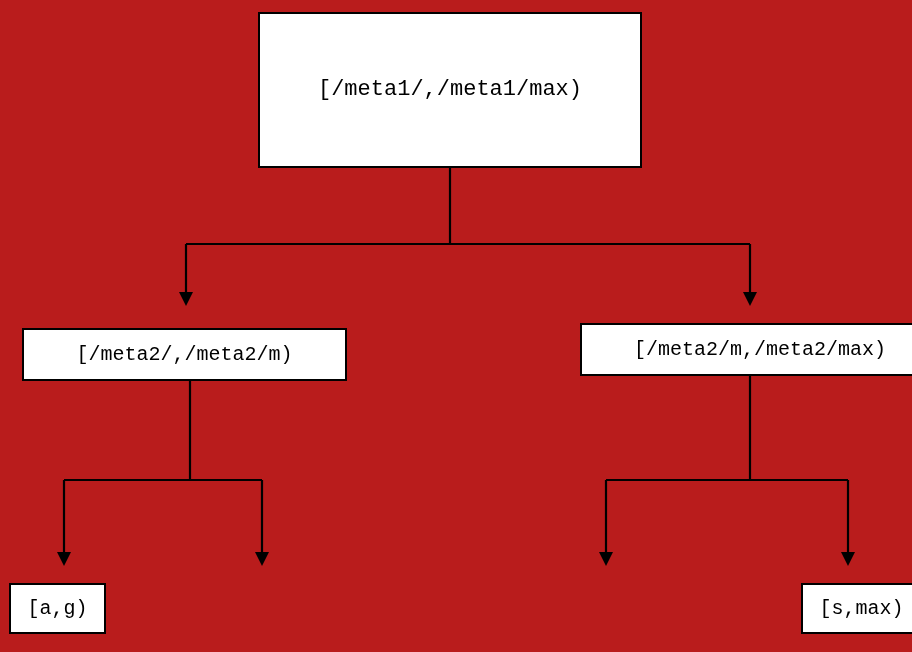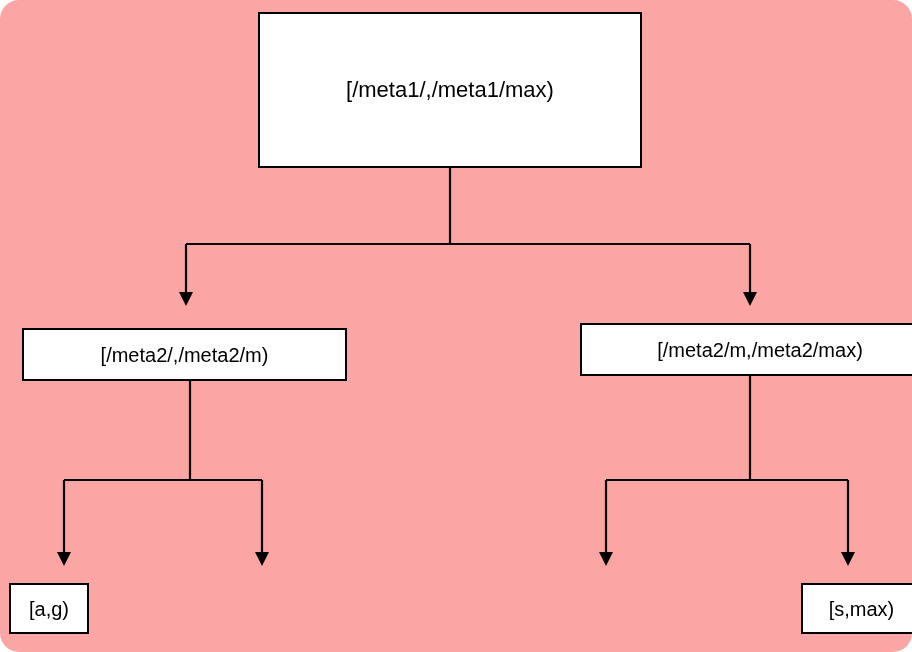--- a/index.html
+++ b/index.html
@@ -5,24 +5,23 @@
 <style>
   html, body {
     margin: 0;
     padding: 0;
     background: #ffffff;
   }
   #canvas {
     position: relative;
     width: 912px;
     height: 652px;
-    background: #fca5a5;
+    background: #b91c1c;
     overflow: hidden;
-    font-family: Liberation Sans, sans-serif;
-    border-radius: 19px;
+    font-family: Liberation Mono, monospace;
   }
   .node {
     position: absolute;
     box-sizing: border-box;
     background: #ffffff;
     border: 2px solid #000000;
     display: flex;
     align-items: center;
     justify-content: center;
     color: #000000;
@@ -47,21 +46,21 @@
     left: 580px;
     top: 323px;
     width: 360px;
     height: 53px;
     font-size: 20px;
   }
   .node-leaf {
     height: 51px;
     font-size: 20px;
   }
-  .leaf-ag   { left: 9px;   top: 583px; width: 80px; }
+  .leaf-ag   { left: 9px;   top: 583px; width: 97px; }
   .leaf-gm   { left: 205px; top: 583px; width: 99px; }
   .leaf-ms   { left: 555px; top: 583px; width: 99px; }
   .leaf-smax { left: 778px; top: 583px; width: 121px; margin-left: 23px; }
 
   .edges {
     position: absolute;
     left: 0;
     top: 0;
     width: 912px;
     height: 652px;

